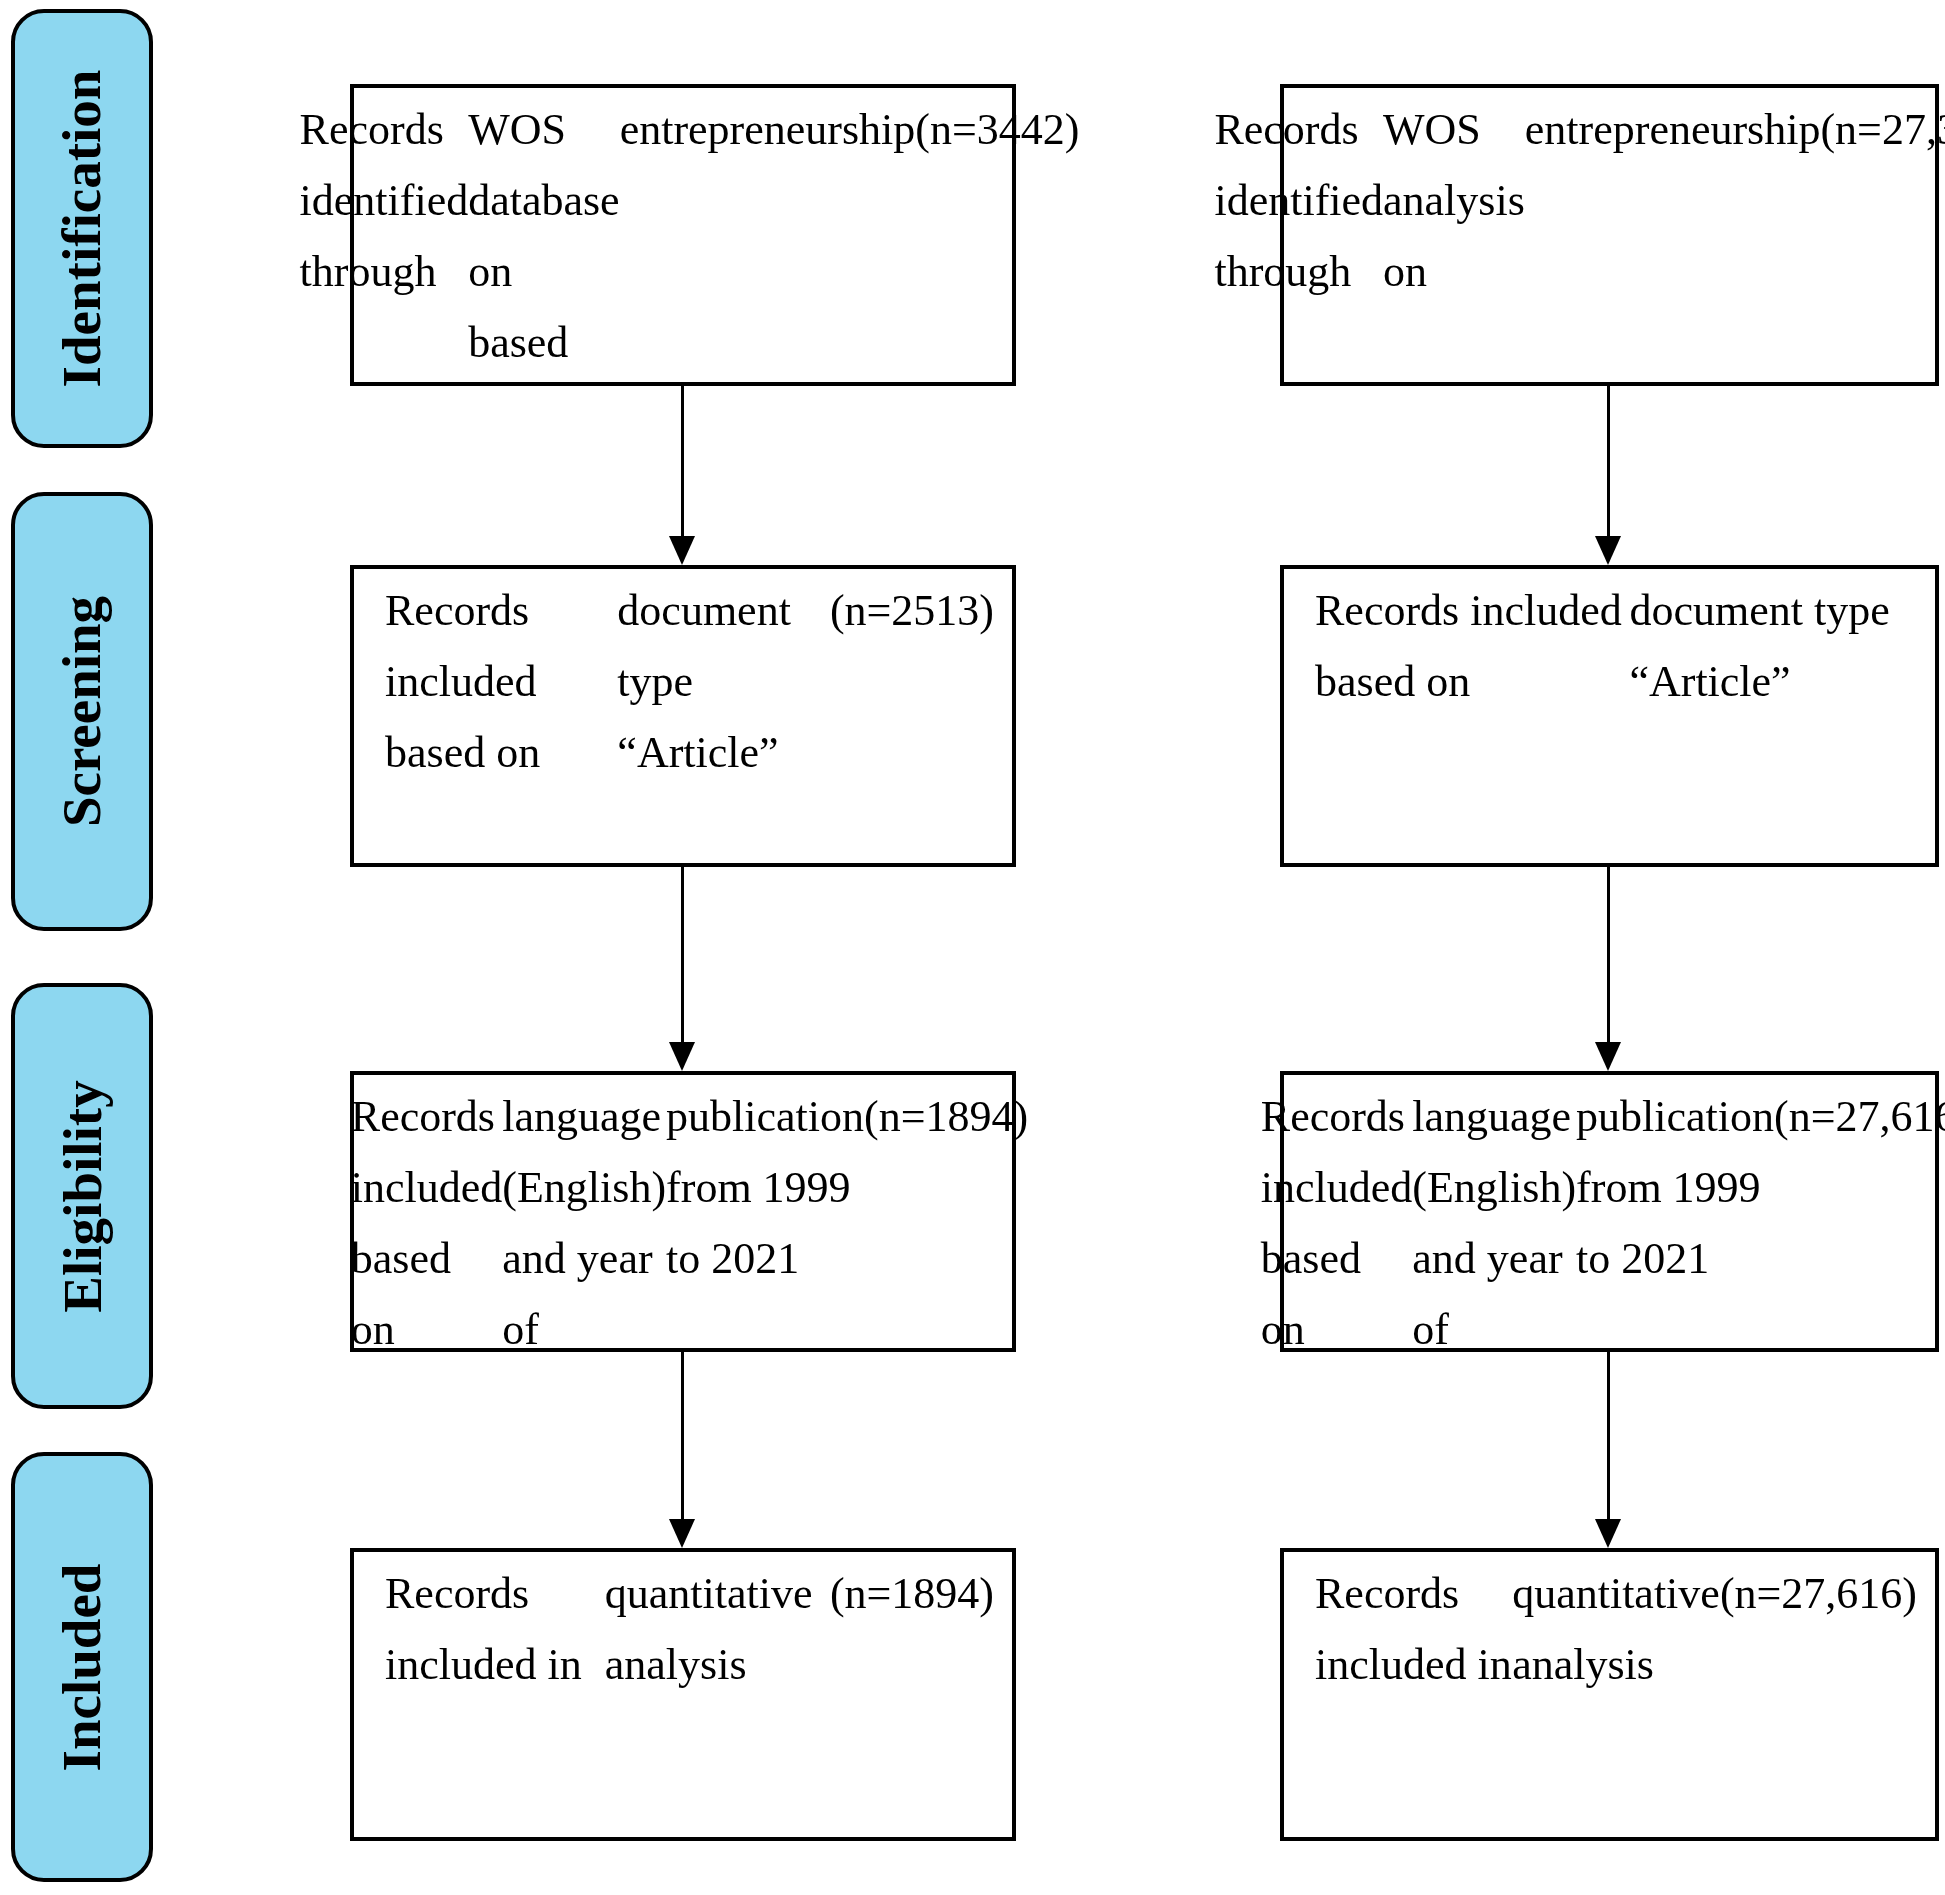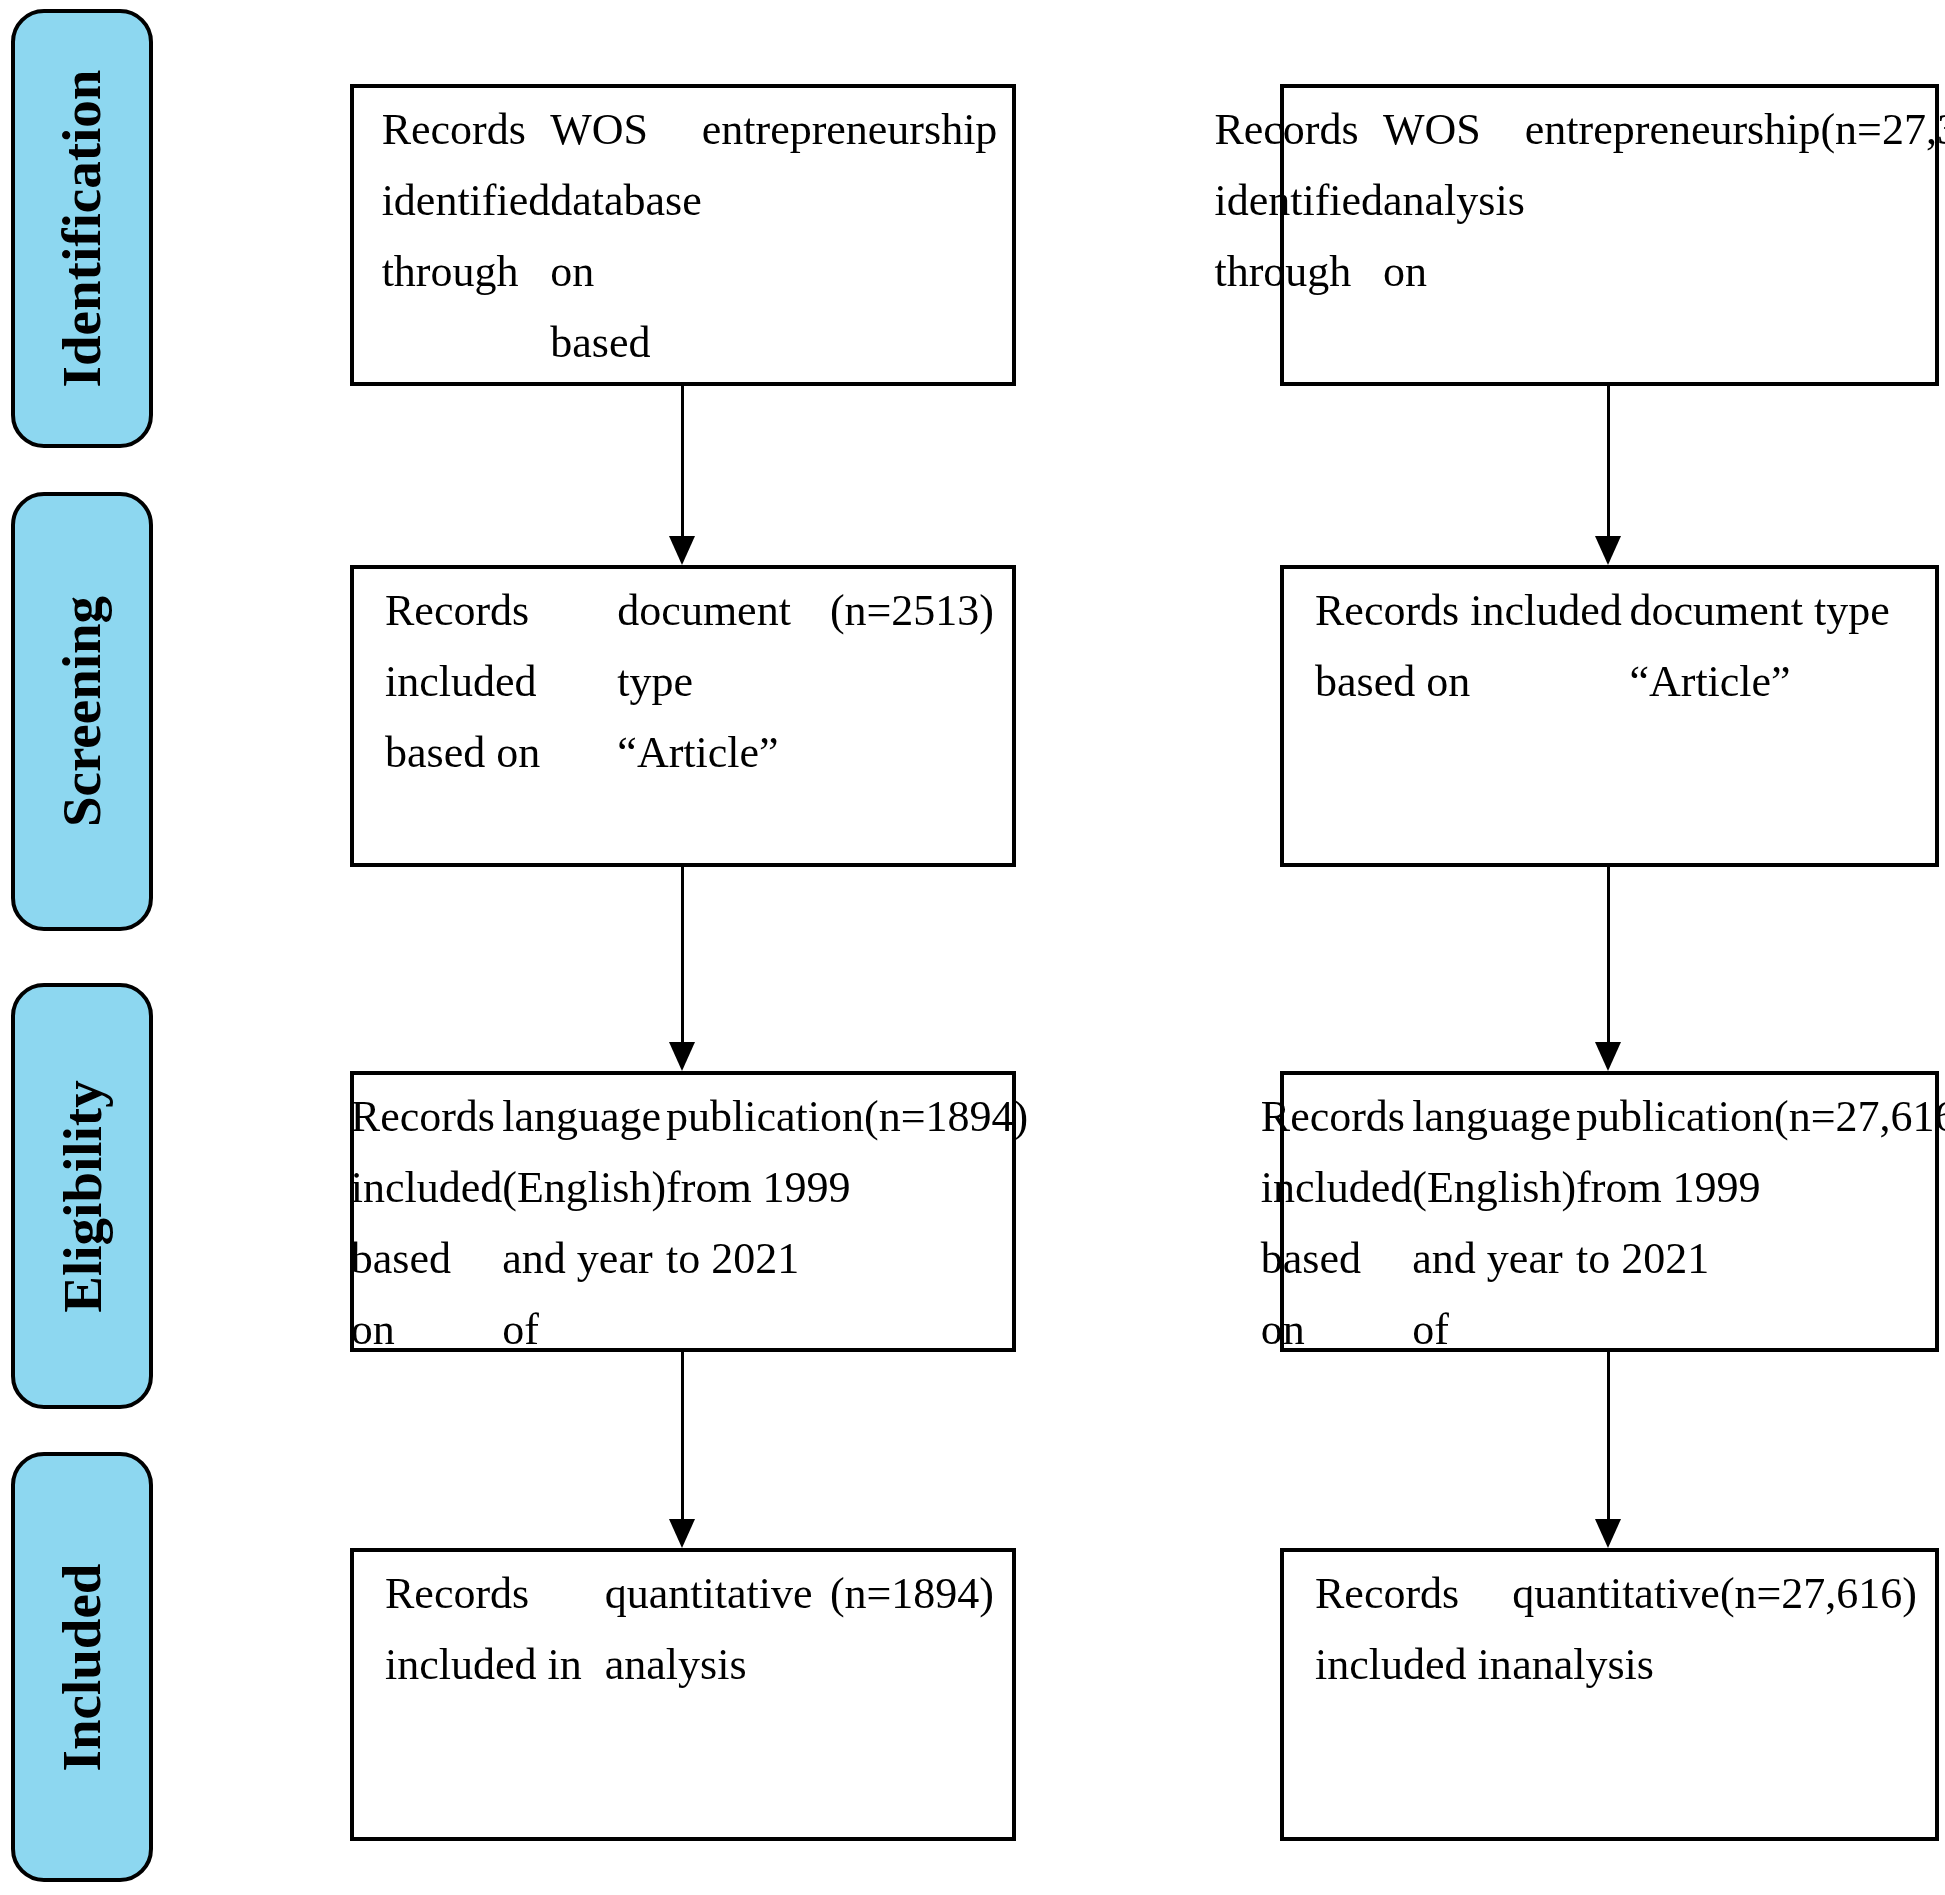--- a/index.html
+++ b/index.html
@@ -91,20 +91,21 @@
     <span class="stage-label">Eligibility</span>
   </div>
   <div class="stage" style="top:1452px;height:430px;">
     <span class="stage-label">Included</span>
   </div>
 
   <div class="flow-box" style="left:350px;top:84px;width:666px;height:302px;">
     <div class="box-line">Records identified through</div>
     <div class="box-line">WOS database on based</div>
     <div class="box-line">entrepreneurship</div>
+    <div class="box-line">(n=3442)</div>
   </div>
   <div class="flow-box" style="left:350px;top:565px;width:666px;height:302px;">
     <div class="box-line">Records included based on</div>
     <div class="box-line">document type “Article”</div>
     <div class="box-line">(n=2513)</div>
   </div>
   <div class="flow-box" style="left:350px;top:1071px;width:666px;height:281px;">
     <div class="box-line">Records included based on</div>
     <div class="box-line">language (English) and year of</div>
     <div class="box-line">publication from 1999 to 2021</div>

